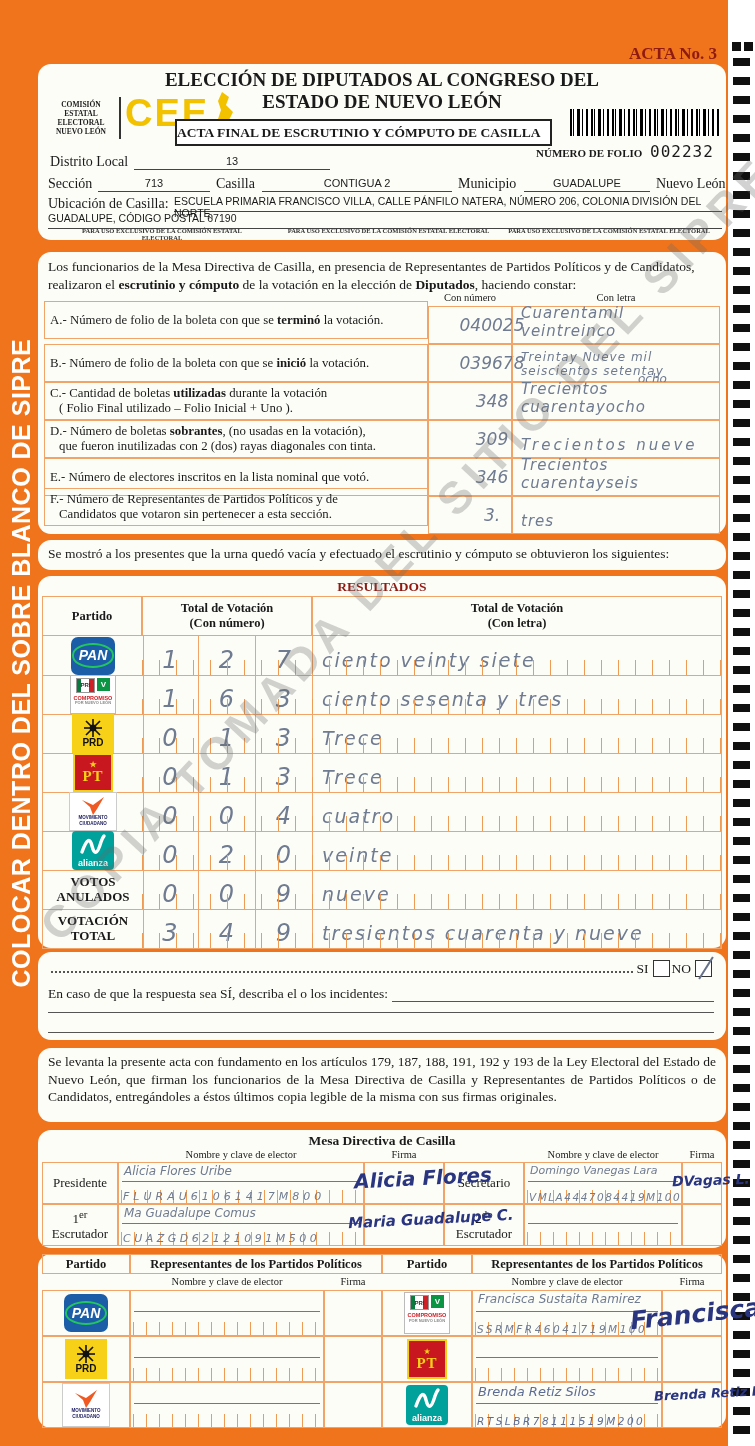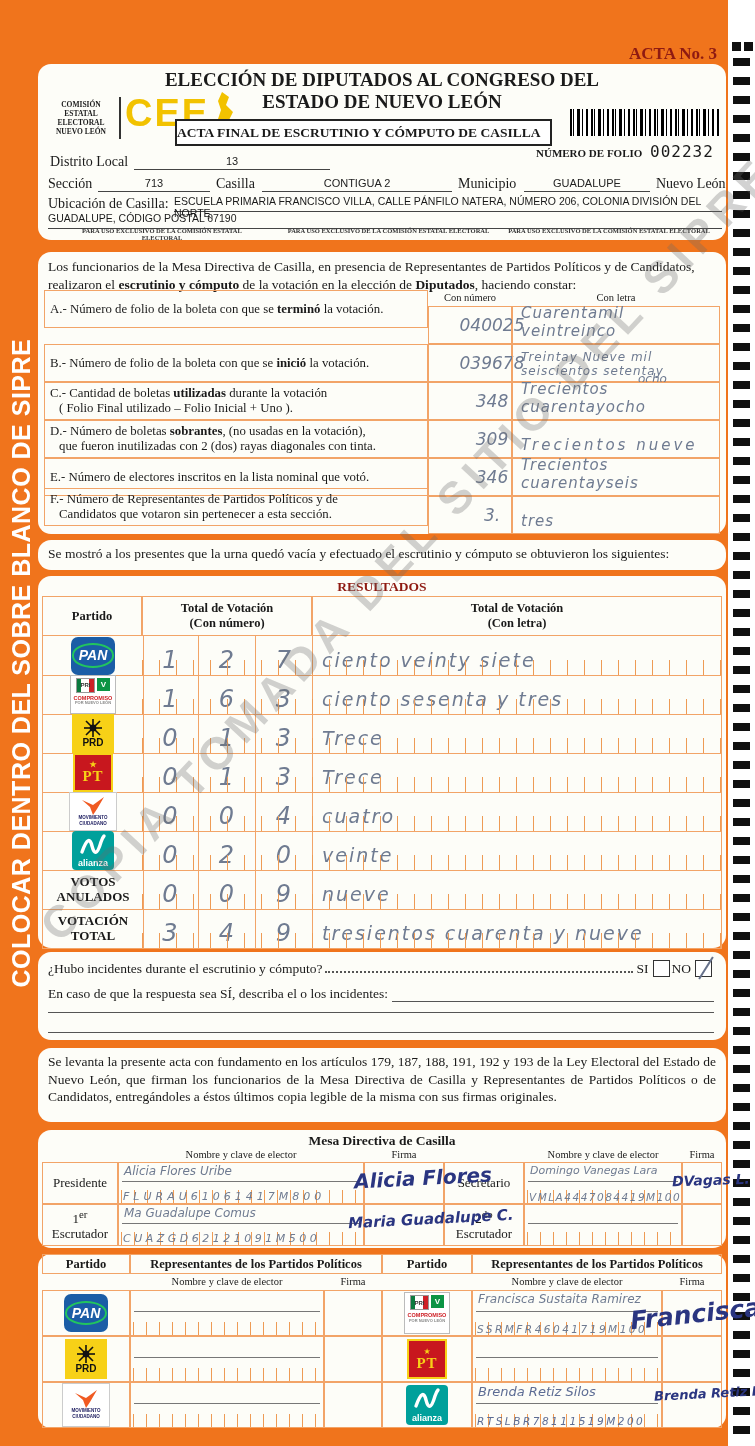--- a/index.html
+++ b/index.html
@@ -165,21 +165,21 @@
     <div class="parauso" style="left:24px;width:200px;text-align:center">PARA USO EXCLUSIVO DE LA COMISIÓN ESTATAL ELECTORAL</div>
     <div class="parauso" style="left:248px;width:205px;text-align:center">PARA USO EXCLUSIVO DE LA COMISIÓN ESTATAL ELECTORAL</div>
     <div class="parauso" style="left:466px;width:210px;text-align:center">PARA USO EXCLUSIVO DE LA COMISIÓN ESTATAL ELECTORAL</div>
   </div>
 
   <div class="panel" id="sp">
     <div class="intro"><span>Los funcionarios de la Mesa Directiva de Casilla, en presencia de Representantes de Partidos Políticos  y de Candidatos, realizaron el </span><b>escrutinio y cómputo</b><span> de la votación en la elección de </span><b>Diputados</b><span>, haciendo constar:</span></div>
     <div class="chead" style="left:390px;width:84px">Con número</div>
     <div class="chead" style="left:474px;width:208px">Con letra</div>
 
-    <div class="scell lblcell" style="left:6px;top:38px;width:384px;height:38px">
+    <div class="scell lblcell" style="left:6px;top:49px;width:384px;height:38px">
         <div><span>A.- Número de folio de la boleta con que se </span><b>terminó</b><span> la votación.</span><span class="l2"></span></div>
       </div>
     <div class="scell numcell hw" style="left:390px;top:54px;width:84px;height:38px">040025</div>
     <div class="letcell hw" style="left:474px;top:54px;width:208px;height:38px">Cuarentamil veintreinco</div>
 
     <div class="scell lblcell" style="left:6px;top:92px;width:384px;height:38px">
         <div><span>B.- Número de folio de la boleta con que se </span><b>inició</b><span> la votación.</span><span class="l2"></span></div>
       </div>
     <div class="scell numcell hw" style="left:390px;top:92px;width:84px;height:38px">039678</div>
     <div class="letcell hw" style="left:474px;top:92px;width:208px;height:38px;font-size:12px">Treintay Nueve mil seiscientos setentay</div>
@@ -355,21 +355,20 @@
           <div class="d hw">3</div>
           <div class="d d2 hw">4</div>
           <div class="d d3 hw">9</div>
         </div>
       <div class="c-let hw">tresientos cuarenta y nueve</div>
     </div>
   </div>
 
   <div class="panel" id="ip">
     <div class="row1">
-      <span>¿Hubo incidentes durante el escrutinio y cómputo?</span>
       <span class="leader"></span>
       <span>SI</span>
       <span class="ckbox"></span>
       <span>NO</span>
       <span class="ckbox">
           <span class="slash"></span>
         </span>
     </div>
     <div class="row2">
       <span>En caso de que la respuesta sea SÍ, describa el o los incidentes:</span>

